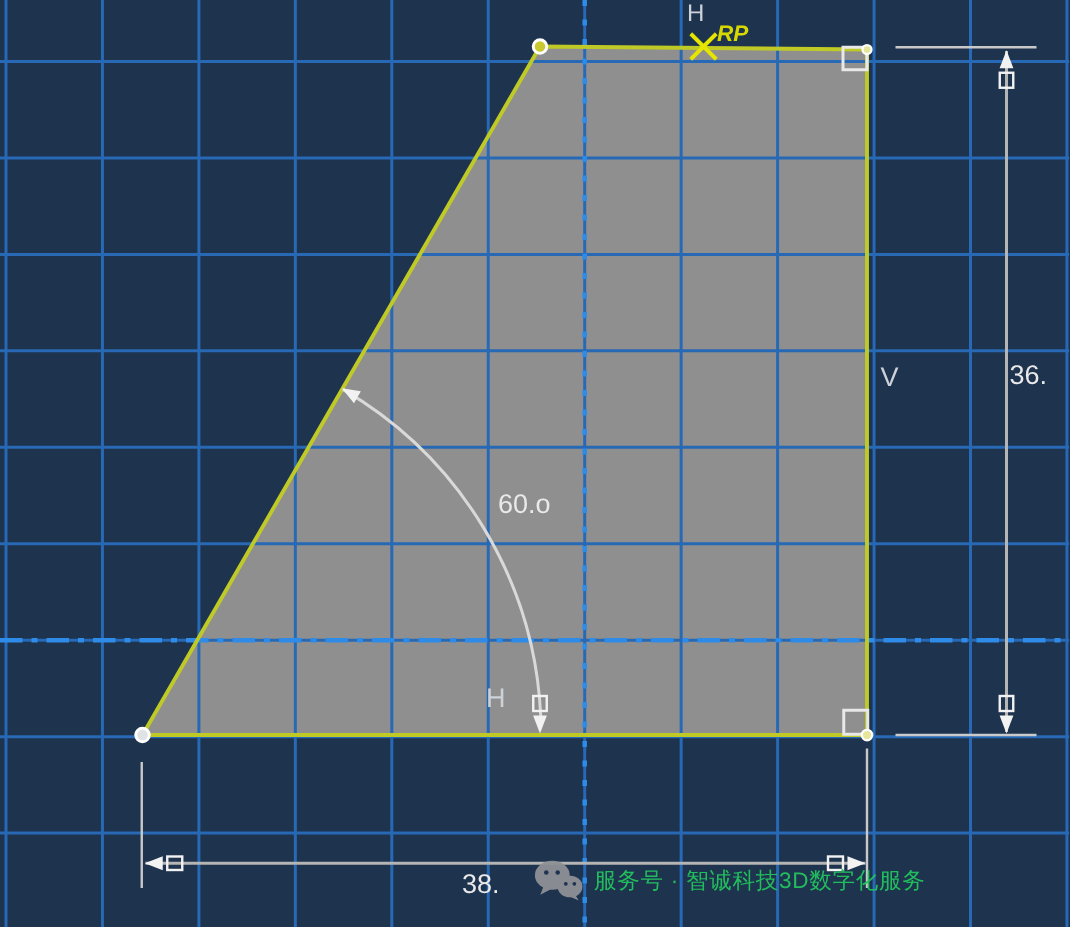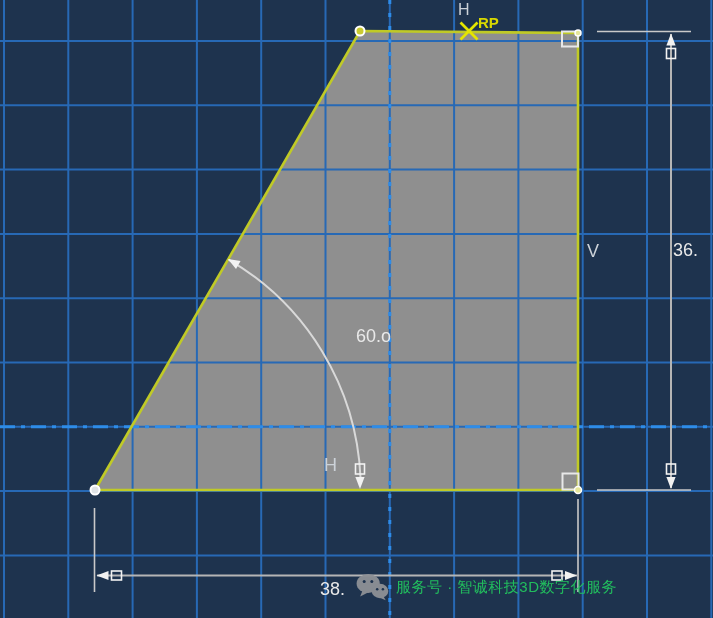--- a/index.html
+++ b/index.html
@@ -6,25 +6,25 @@
   .viewport{
     position:relative;width:713px;height:618px;overflow:hidden;
     background:#1e334e;font-family:"Liberation Sans",sans-serif;
   }
   .viewport svg.scene{position:absolute;left:0;top:0;}
   .lbl{position:absolute;line-height:1;white-space:nowrap;user-select:none;}
   .constraint{color:#ccd2d8;font-size:18px;}
   #lbl-h-top{left:458px;top:2px;font-size:16px;}
   #lbl-v{left:587px;top:242px;}
   #lbl-h-bot{left:324px;top:456px;}
-  .rp{left:478px;top:15px;color:#d8d800;font-size:15px;font-weight:bold;}
+  .rp{left:478px;top:15px;color:#d8d800;font-size:15px;font-weight:bold;font-style:italic;}
   .dim{color:#e9e9e9;font-size:18px;}
-  #lbl-angle{left:332px;top:327px;margin-left:24px;}
+  #lbl-angle{left:332px;top:327px;}
   #lbl-dim-v{left:673px;top:241px;}
-  #lbl-dim-h{left:320px;top:580px;}
+  #lbl-dim-h{left:308px;top:580px;}
   .watermark{
     position:absolute;left:356px;top:573px;display:flex;align-items:center;gap:7px;
     color:#22c55e;font-size:15px;letter-spacing:.5px;opacity:.95;
   }
   .watermark .wicon{flex:0 0 auto;}
 </style>
 </head>
 <body>
 
 <div class="viewport">

